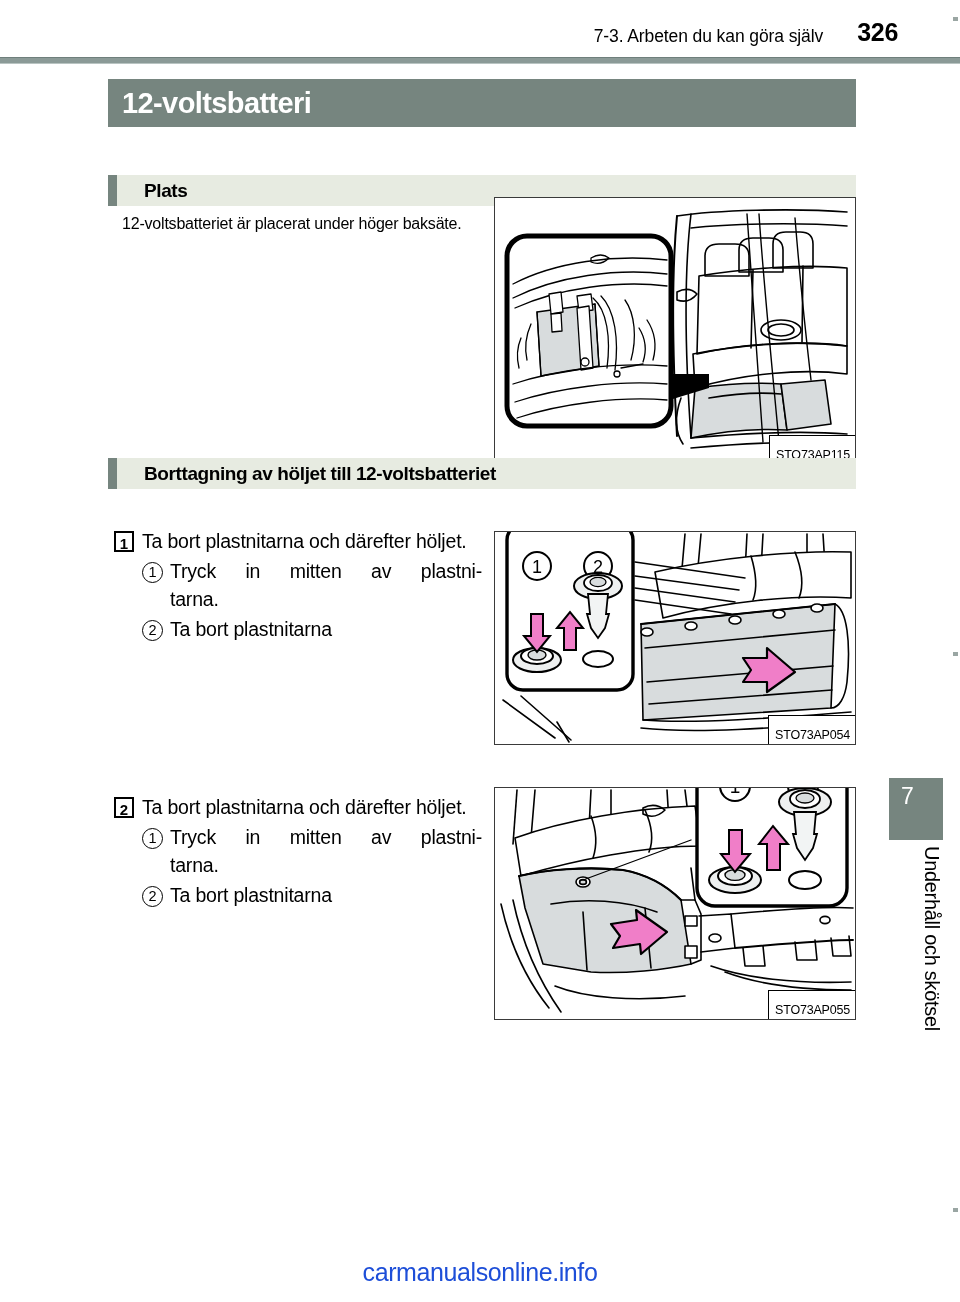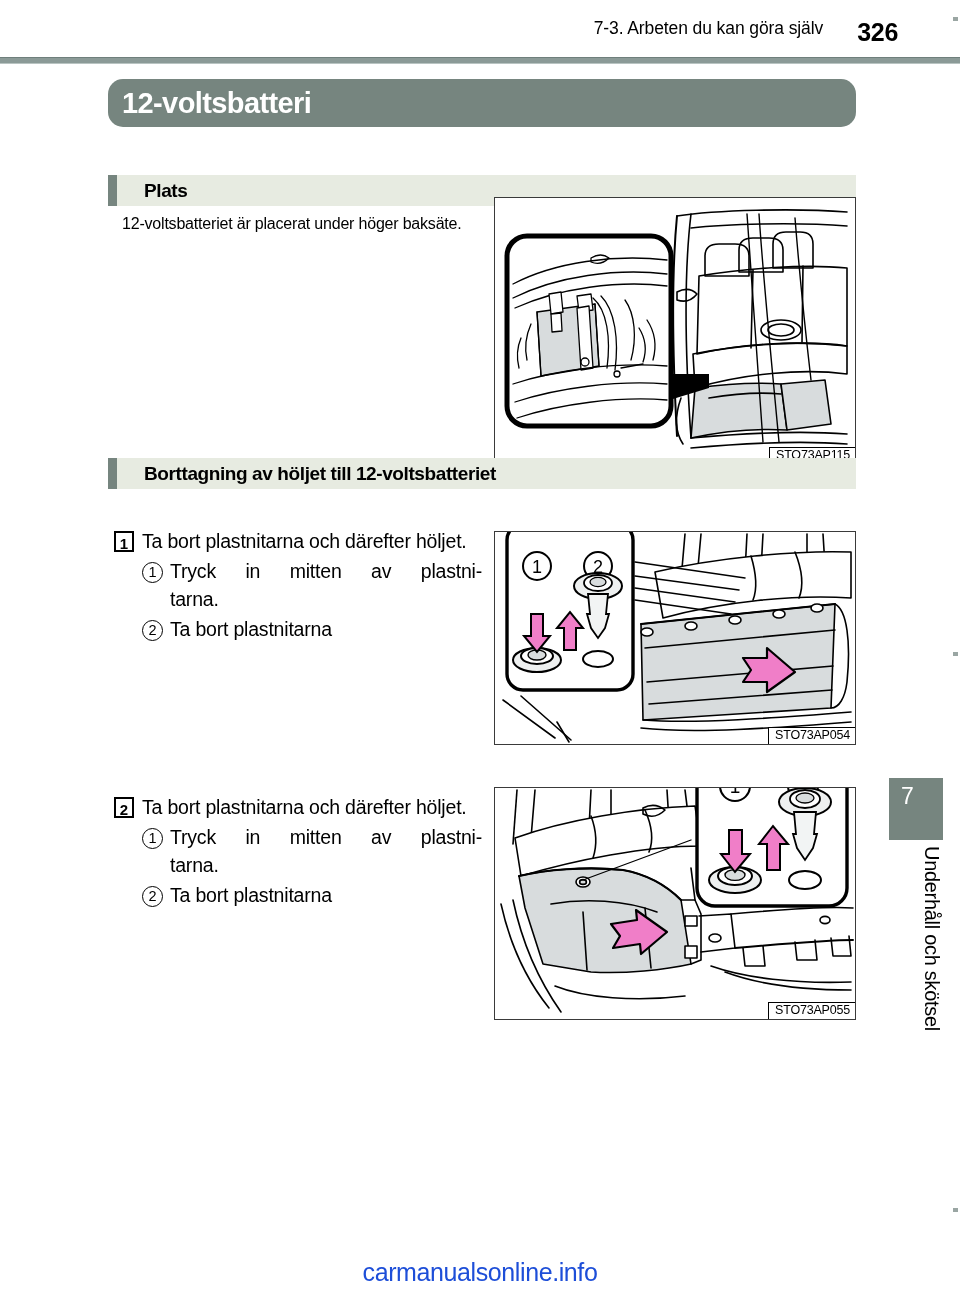--- a/index.html
+++ b/index.html
@@ -16,21 +16,21 @@
     overflow: hidden;
   }
 
   
   .running-head {
     position: absolute;
     top: 18px;
     left: 0;
     width: 898px;
     display: flex;
-    align-items: flex-start;
+    align-items: flex-end;
     justify-content: flex-end;
   }
   .rh-section {
     font-size: 17.5px;
     letter-spacing: -0.1px;
     color: #000;
   }
   .rh-page {
     font-size: 25px;
     font-weight: bold;
@@ -51,21 +51,20 @@
   
   .title-band {
     position: absolute;
     top: 79px;
     left: 108px;
     width: 748px;
     height: 48px;
     background: #76857f;
     display: flex;
     align-items: center;
-    border-radius: 15px;
   }
   .title-band h1 {
     margin: 0 0 0 14px;
     font-size: 29px;
     font-weight: bold;
     color: #ffffff;
     letter-spacing: -0.6px;
   }
 
   
@@ -184,21 +183,21 @@
   .figure svg { display: block; width: 100%; height: 100%; }
   .fig-caption {
     position: absolute;
     right: 0;
     bottom: 0;
     border: 1px solid #000;
     border-right: none;
     border-bottom: none;
     background: #fff;
     font-size: 12.5px;
-    padding: 0 5px 2px 6px;
+    padding: 12px 5px 2px 6px;
     letter-spacing: -0.2px;
     font-family: "Liberation Sans", sans-serif;
   }
 
   
   .thumb-tab {
     position: absolute;
     left: 889px;
     top: 778px;
     width: 54px;

